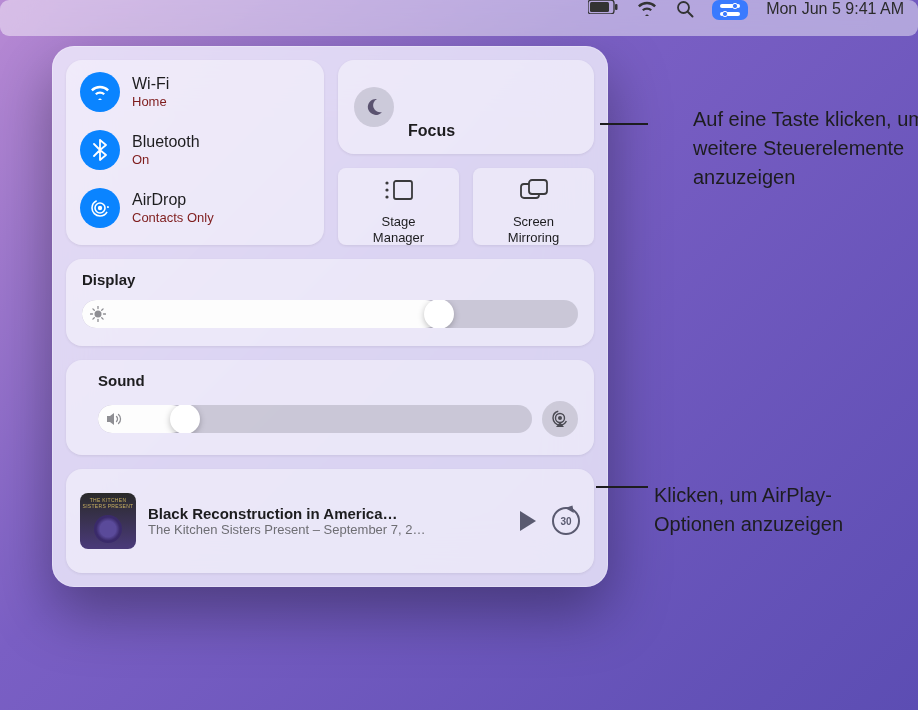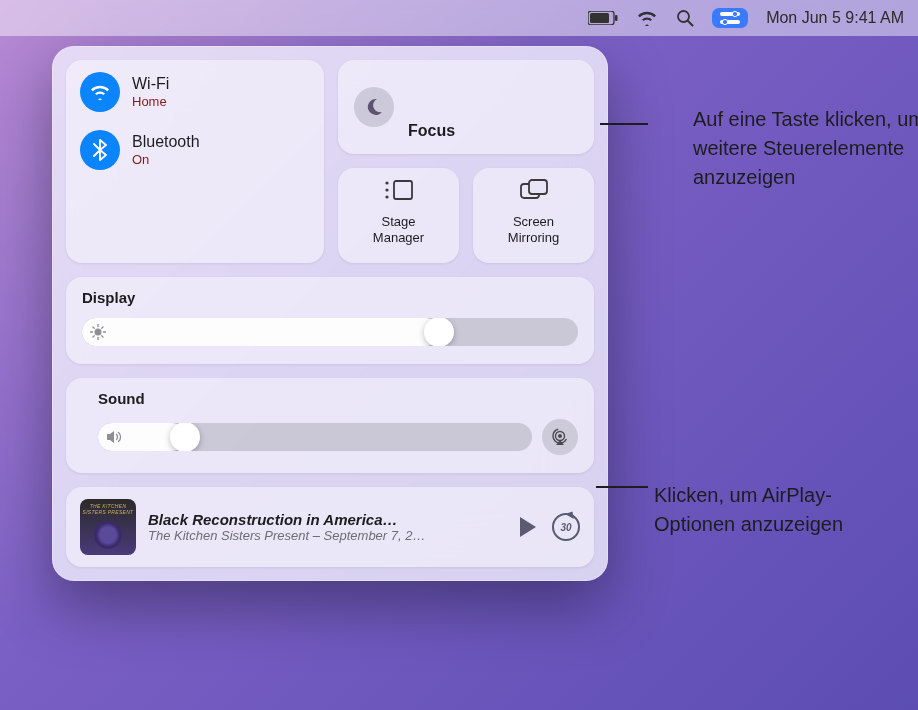--- a/index.html
+++ b/index.html
@@ -9,26 +9,27 @@
       height: 710px;
       background: linear-gradient(135deg, #b88ad4 0%, #7a5fc4 40%, #5c4db3 100%);
       position: relative;
       overflow: hidden;
     }
     .menubar {
       height: 36px;
       background: rgba(255,255,255,0.45);
       backdrop-filter: blur(20px);
       display: flex;
-      align-items: center;
+      align-items: flex-start;
       justify-content: flex-end;
       padding: 0 14px;
       gap: 18px;
       position: relative;
       z-index: 10;
+      border-radius: 9px;
     }
     .menubar-item { display: flex; align-items: center; color: #333; }
     .menubar-item svg { display: block; }
     .cc-toggle {
       background: #3a7afe;
       border-radius: 7px;
       padding: 3px 8px;
       display: flex;
       align-items: center;
     }
@@ -81,25 +82,26 @@
       width: 40px; height: 40px; border-radius: 50%;
       background: rgba(60,60,80,0.18);
       display: flex; align-items: center; justify-content: center;
     }
     .focus-icon svg { fill: #5b5370; }
     .focus-label { font-size: 16px; font-weight: 600; color: #1d1d1f; margin-top: 48px; }
 
     .two-small { display: flex; gap: 14px; flex: 1; }
     .small-card {
       flex: 1;
-      padding: 10px 6px 18px;
+      padding: 10px 6px 0;
       display: flex; flex-direction: column;
       align-items: center; justify-content: center;
       gap: 8px;
       cursor: pointer;
+      border-radius: 8px;
     }
     .small-card svg { fill: #3a3a3c; }
     .small-label { font-size: 13px; color: #1d1d1f; text-align: center; line-height: 1.2; }
 
     .slider-card {
       padding: 12px 16px 18px;
       margin-bottom: 14px;
     }
     .slider-card.sound { position: relative; padding-left: 32px; }
     .slider-title { font-size: 15px; font-weight: 600; color: #1d1d1f; margin-bottom: 12px; }
@@ -141,22 +143,22 @@
     .airplay-btn {
       width: 36px; height: 36px; border-radius: 50%;
       background: rgba(120,120,128,0.25);
       display: flex; align-items: center; justify-content: center;
       cursor: pointer;
       flex-shrink: 0;
     }
     .airplay-btn svg { fill: #4a4a52; }
 
     .media-card {
-      padding: 12px 14px;
-      display: flex; align-items: center; gap: 12px; font-style: italic;
+      padding: 24px 14px;
+      display: flex; align-items: center; gap: 12px;
     }
     .album-art {
       width: 56px; height: 56px; border-radius: 8px;
       background: linear-gradient(180deg, #2a2a2a 0%, #4a3a7a 100%);
       position: relative;
       overflow: hidden;
       flex-shrink: 0;
     }
     .album-art::before {
       content: "THE KITCHEN SISTERS PRESENT";
@@ -267,20 +269,33 @@
       </div>
       <div class="conn-item">
         <div class="conn-icon">
           <svg width="14" height="22" viewBox="0 0 14 22">
               <path d="M7 1 L13 6 L7 11 L13 16 L7 21 V1 M7 11 L1 5 M7 11 L1 17" fill="none" stroke="#fff" stroke-width="1.8" stroke-linejoin="round" stroke-linecap="round"></path>
             </svg>
         </div>
         <div class="conn-text">
           <span class="conn-title">Bluetooth</span>
           <span class="conn-sub">On</span>
+        </div>
+      </div>
+      <div class="conn-item">
+        <div class="conn-icon">
+          <svg width="22" height="22" viewBox="0 0 22 22">
+              <circle cx="11" cy="11" r="2.2"></circle>
+              <circle cx="11" cy="11" r="5" fill="none" stroke="#fff" stroke-width="1.6"></circle>
+              <circle cx="11" cy="11" r="8" fill="none" stroke="#fff" stroke-width="1.6" stroke-dasharray="30 14" stroke-dashoffset="-4"></circle>
+            </svg>
+        </div>
+        <div class="conn-text">
+          <span class="conn-title">AirDrop</span>
+          <span class="conn-sub">Contacts Only</span>
         </div>
       </div>
     </div>
 
     <div class="right-col">
       <div class="card focus-card">
         <div class="focus-icon">
           <svg width="20" height="20" viewBox="0 0 20 20">
               <path d="M13 2 a8 8 0 1 0 5 13 a7 7 0 0 1-5-13z"></path>
             </svg>

